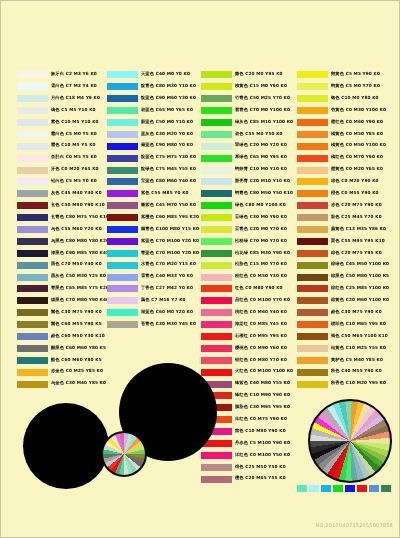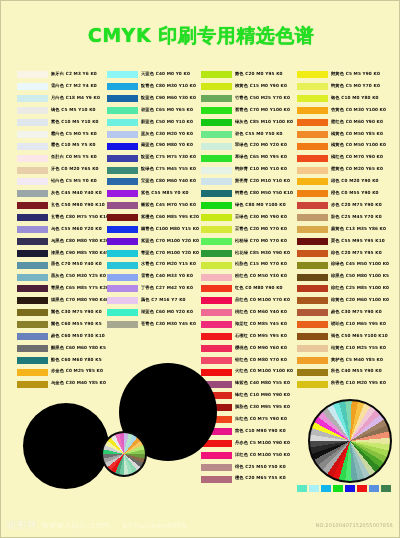--- a/index.html
+++ b/index.html
@@ -89,21 +89,20 @@
   #footer-right{
     position:absolute;right:6px;top:521px;
     font-size:5px;color:#b9b58a;letter-spacing:.2px;
   }
 </style>
 </head>
 <body>
 
 <div id="poster" style="background: rgb(250, 246, 196);">
 
-  <div id="title" style="color: rgb(34, 224, 34);">CMYK 印刷专用精选色谱</div>
 
   <div class="col" id="col1">
       <div class="row">
         <span class="sw" style="background: rgb(250, 244, 230);"></span>
         <span class="lbl">象牙白 C2 M3 Y6 K0</span>
       </div>
       <div class="row">
         <span class="sw" style="background: rgb(234, 247, 251);"></span>
         <span class="lbl">雪白色 C7 M2 Y4 K0</span>
       </div>
@@ -561,21 +560,16 @@
       <span style="background: rgb(92, 232, 196);"></span>
       <span style="background: rgb(170, 240, 247);"></span>
       <span style="background: rgb(18, 180, 236);"></span>
       <span style="background: rgb(19, 224, 24);"></span>
       <span style="background: rgb(20, 20, 232);"></span>
       <span style="background: rgb(238, 20, 20);"></span>
       <span style="background: rgb(91, 143, 224);"></span>
       <span style="background: rgb(63, 128, 80);"></span>
     </div>
 
-  <div id="footer-left">
-    <span id="wm-logo">昵图网</span>
-    <span id="wm-url">www.nipic.com</span>
-    <span id="wm-by">BY:huizhen8909</span>
-  </div>
 
   <div id="footer-right">NO:20100407152055007856</div>
 
 </div>
 
 </body></html>

